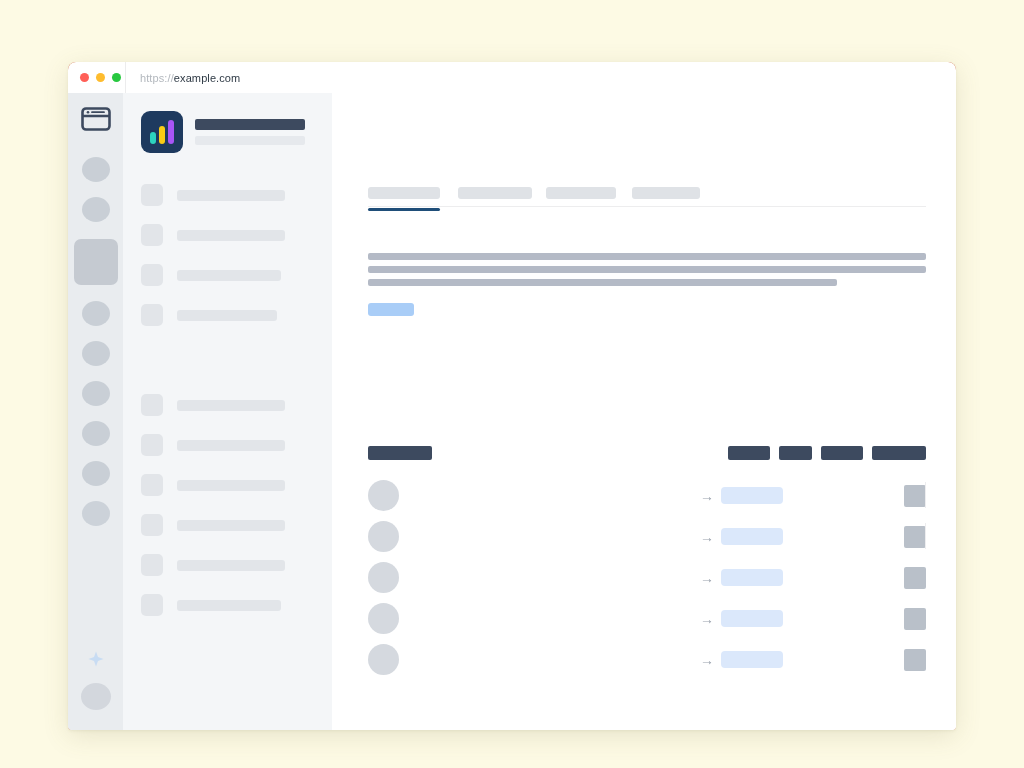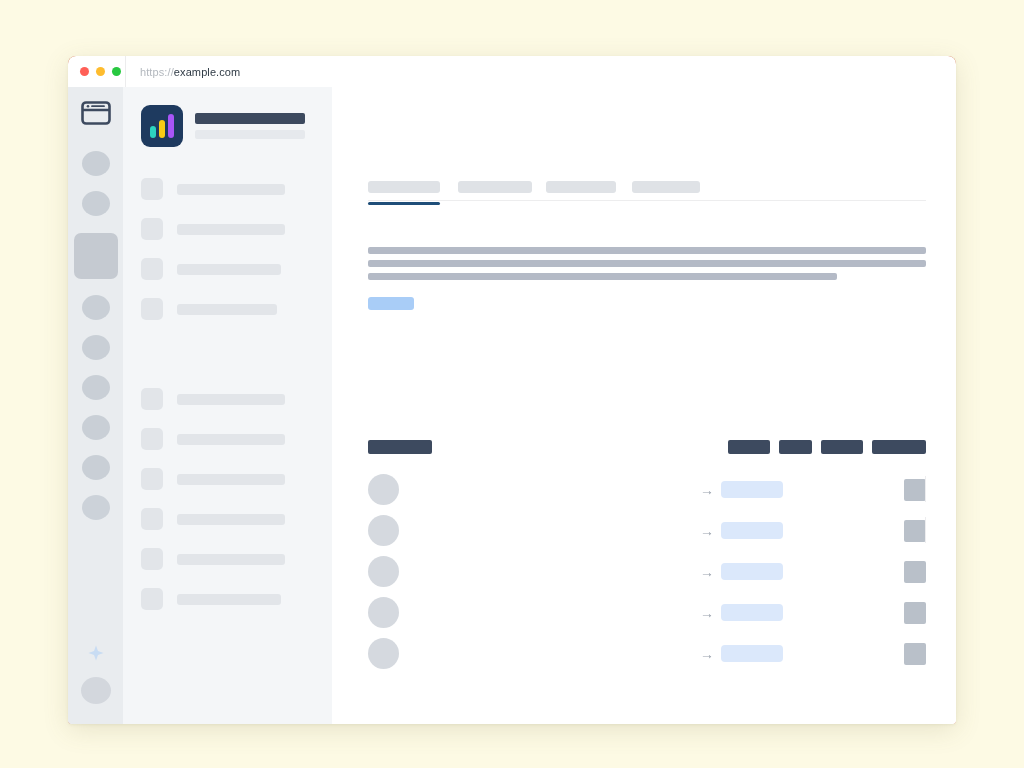--- a/index.html
+++ b/index.html
@@ -14,21 +14,21 @@
   body {
     background: #fdfae4;
     font-family: "Liberation Sans", sans-serif;
     position: relative;
   }
 
   
   .browser-window {
     position: absolute;
     left: 68px;
-    top: 56px;
+    top: 62px;
     width: 888px;
     height: 668px;
     background: #c2410c;
     border-radius: 8px 8px 4px 4px;
     box-shadow: 0 6px 26px rgba(120,115,70,0.16), 0 1px 3px rgba(120,115,70,0.10);
     overflow: hidden;
     display: flex;
     flex-direction: column;
   }
 

